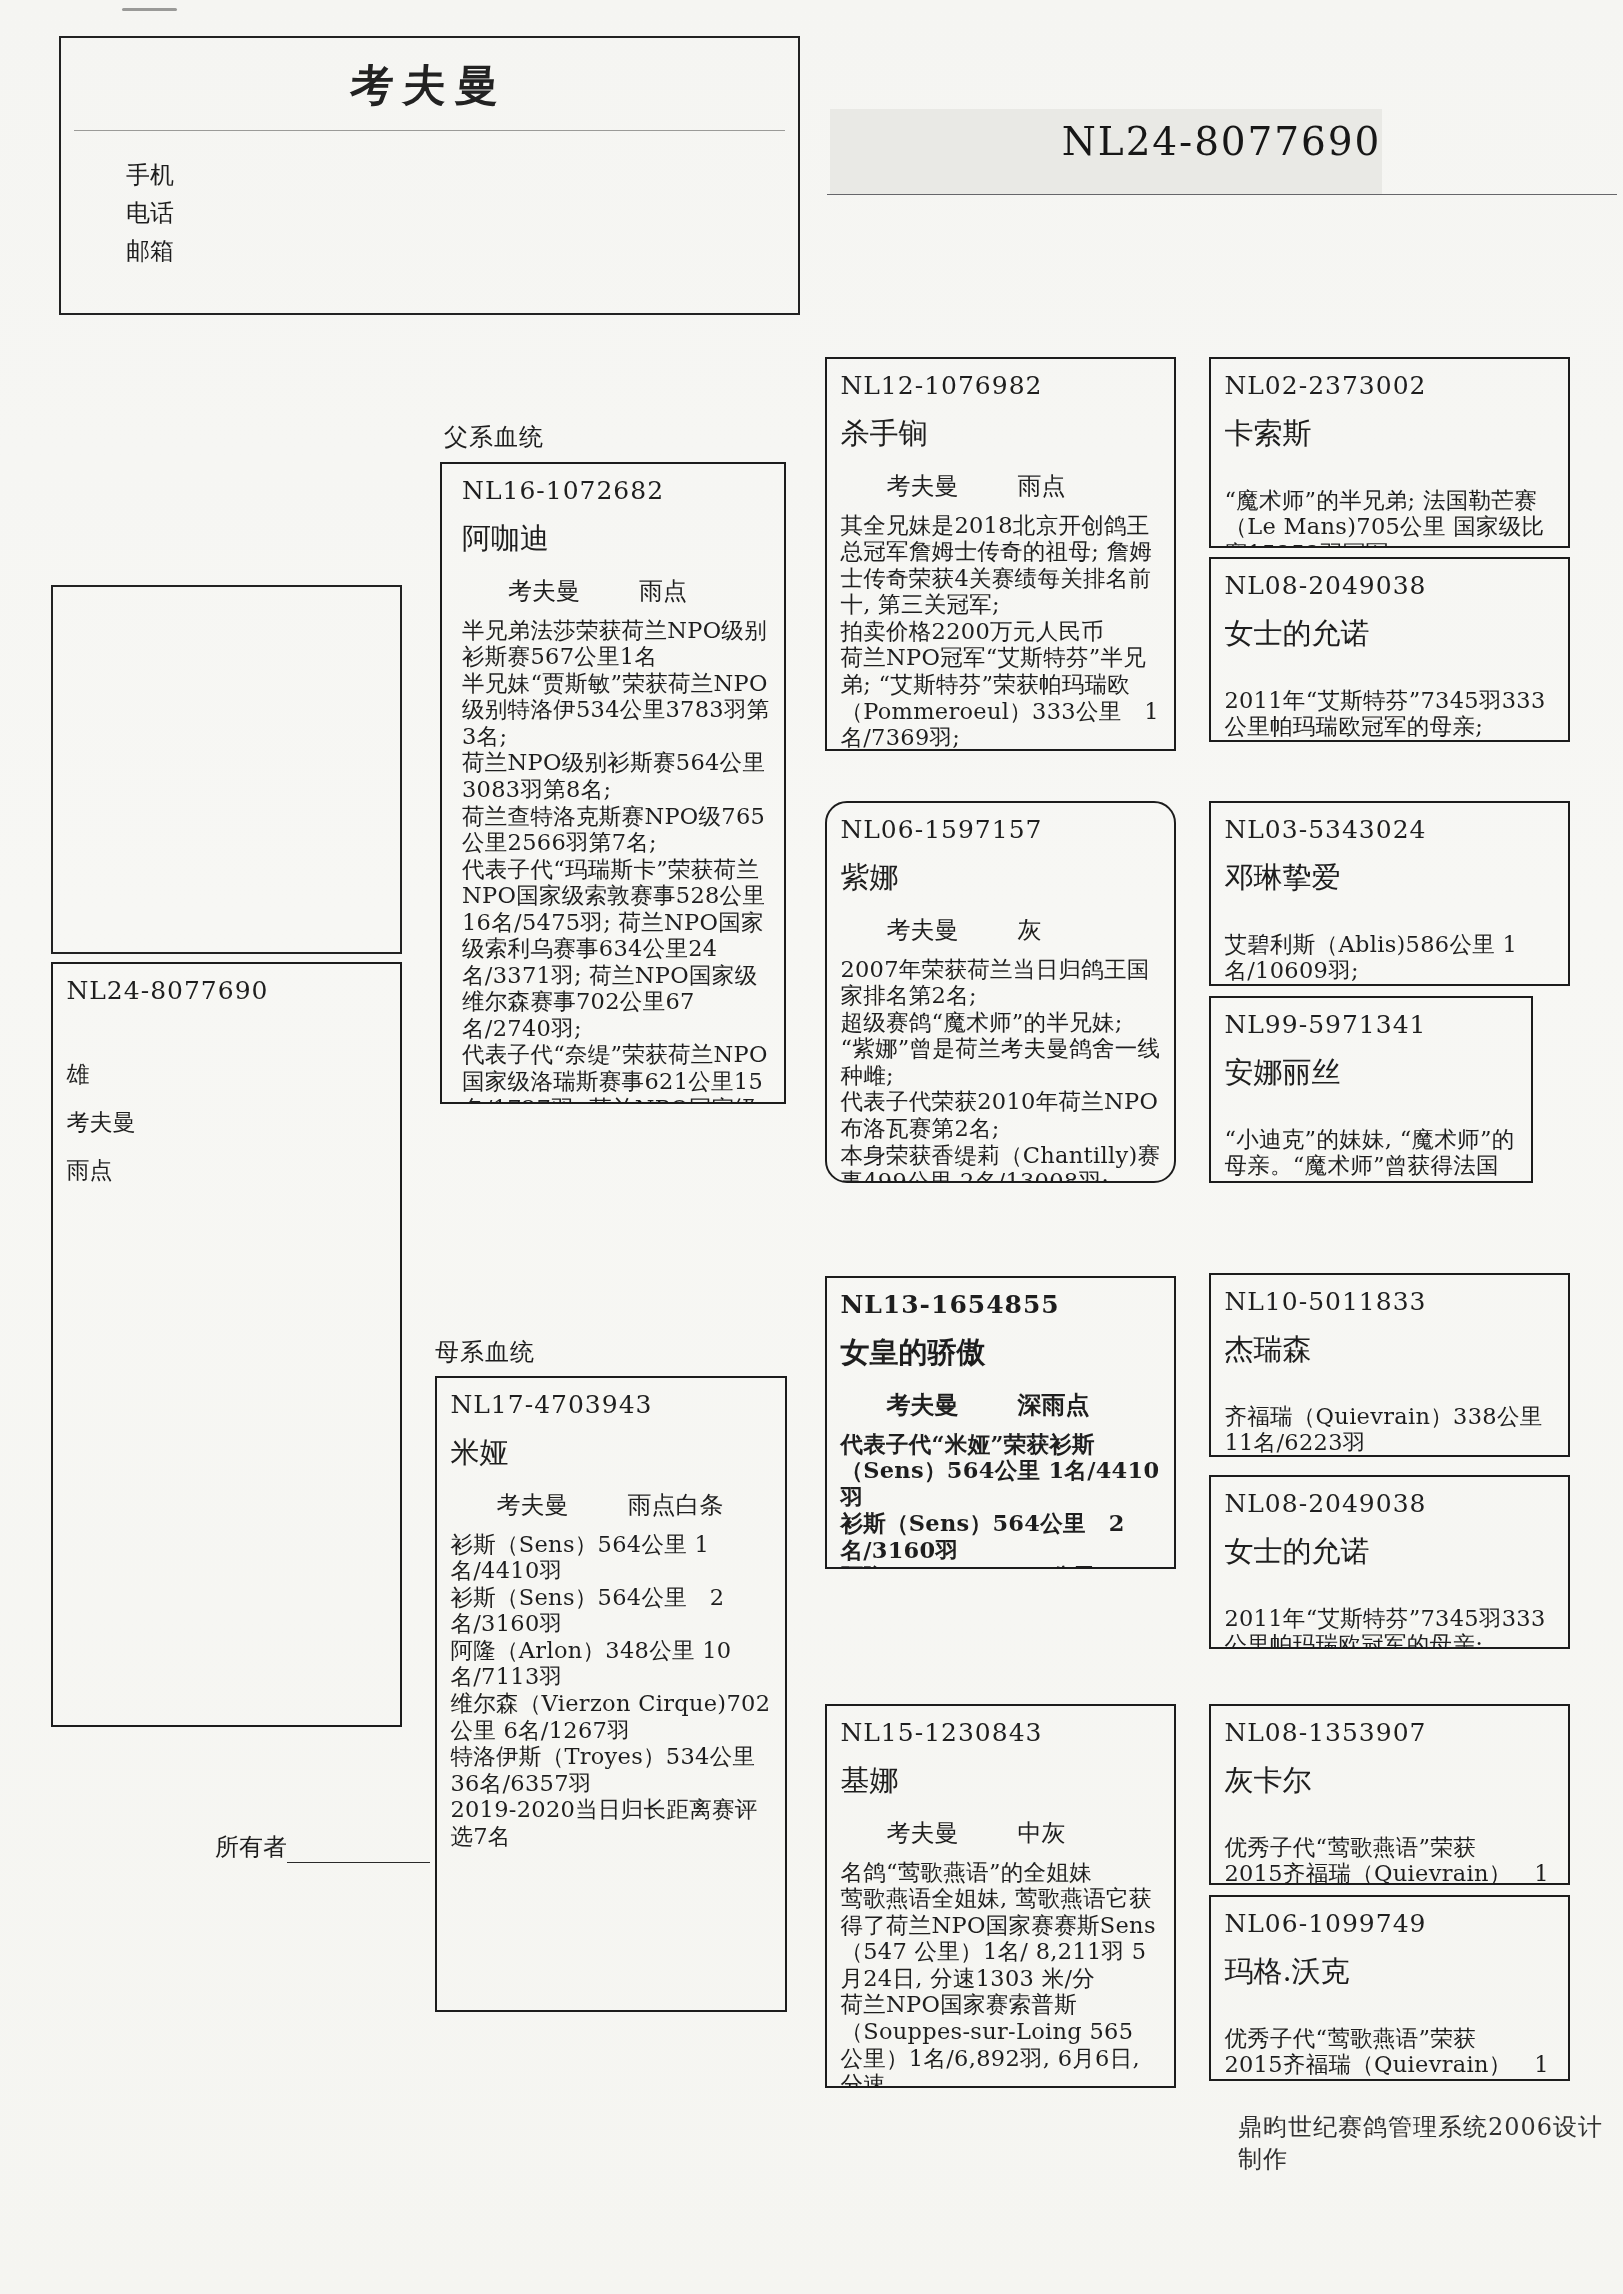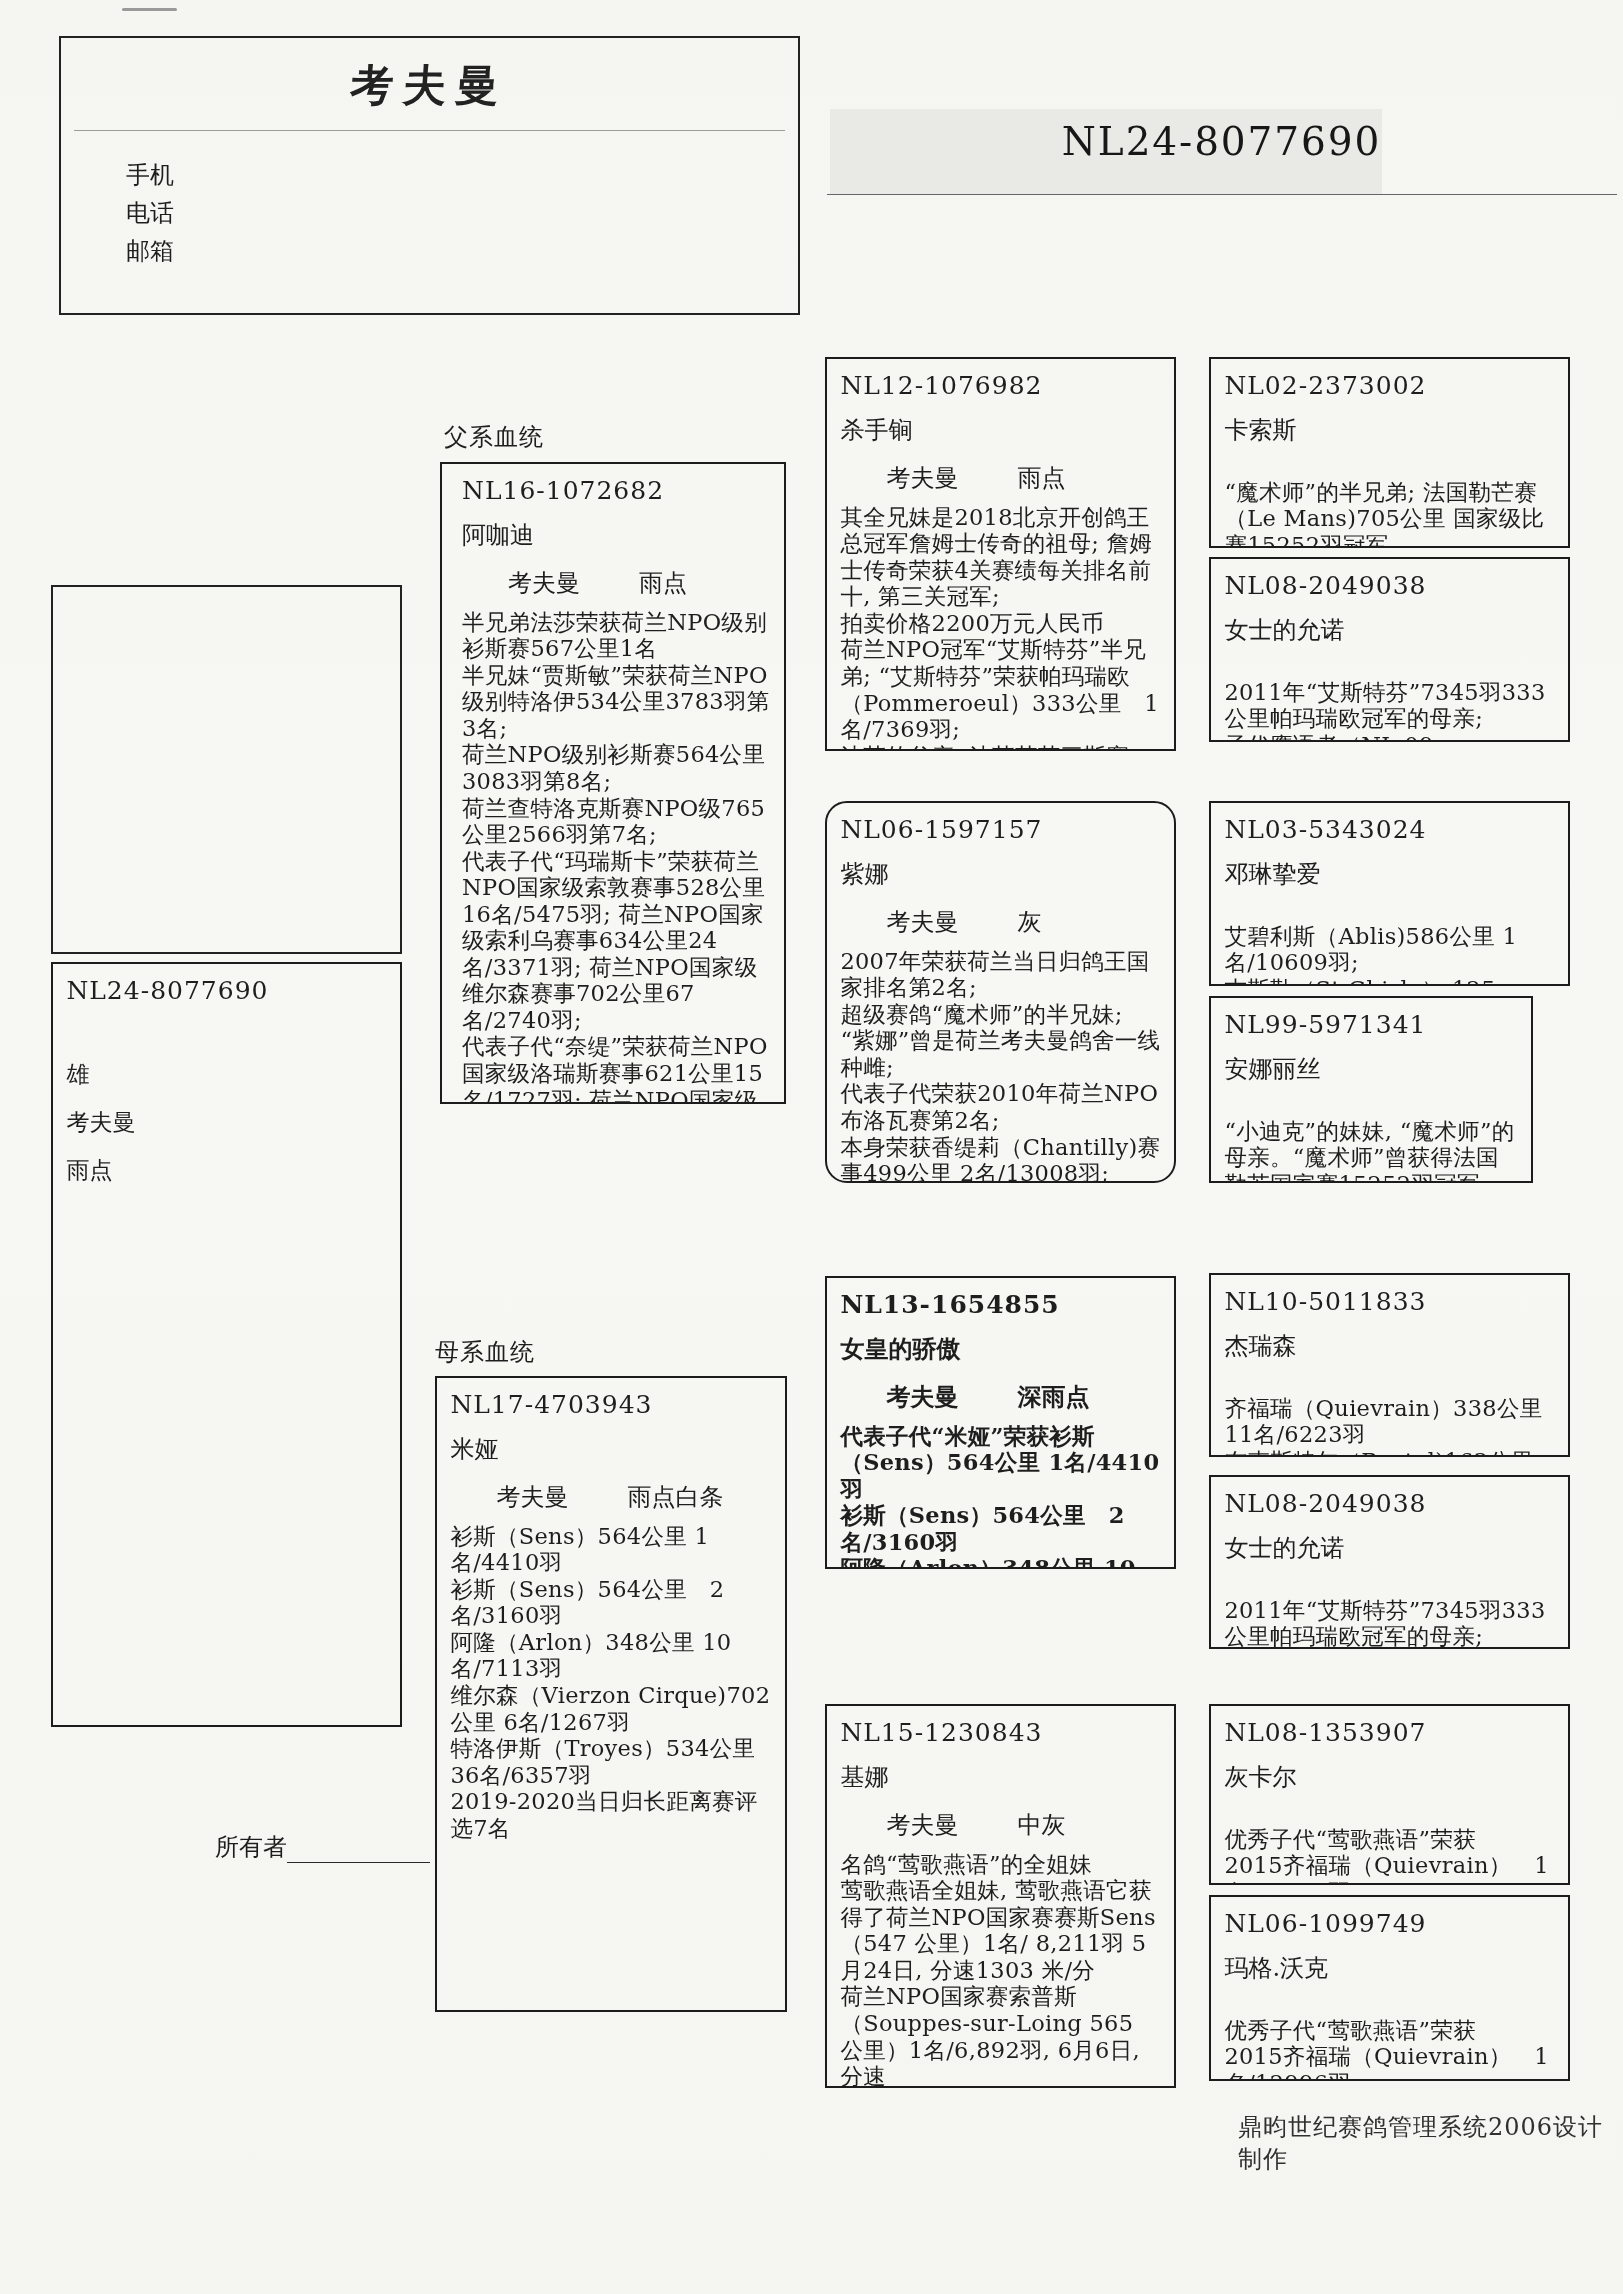--- a/index.html
+++ b/index.html
@@ -25,21 +25,21 @@
   
   .header-band{position:absolute;left:830px;top:109px;width:552px;height:86px;background:#e9e9e5;}
   .header-ring{position:absolute;left:827px;top:119px;width:789px;text-align:center;
     font-size:39px;letter-spacing:1.9px;color:#171717;}
   .header-divider{position:absolute;left:827px;top:194px;width:790px;border-top:1.9px solid #66666a;}
 
   
   .pbox{position:absolute;border:2.9px solid #1c1c1c;box-sizing:border-box;
     padding:11.5px 13.4px;overflow:hidden;}
   .pbox .ring{font-size:25px;letter-spacing:1px;}
-  .pbox .name{font-size:24px;margin-top:14.3px;}
+  .pbox .name{font-size:29px;margin-top:14.3px;}
   .pbox .strain-row{font-size:24px;margin-top:16.3px;padding-left:46px;}
   .pbox .strain-row .color{margin-left:59px;}
   .pbox .desc{font-size:22.5px;line-height:1.18;margin-top:9.6px;white-space:pre-line;
     letter-spacing:0.3px;}
   .gg .desc{margin-top:33px;}
 
   
   .empty-box{position:absolute;left:51px;top:585px;width:351px;height:369px;
     border:2.9px solid #222;box-sizing:border-box;}
   .subject-box{left:51px;top:962px;width:351px;height:765px;}

